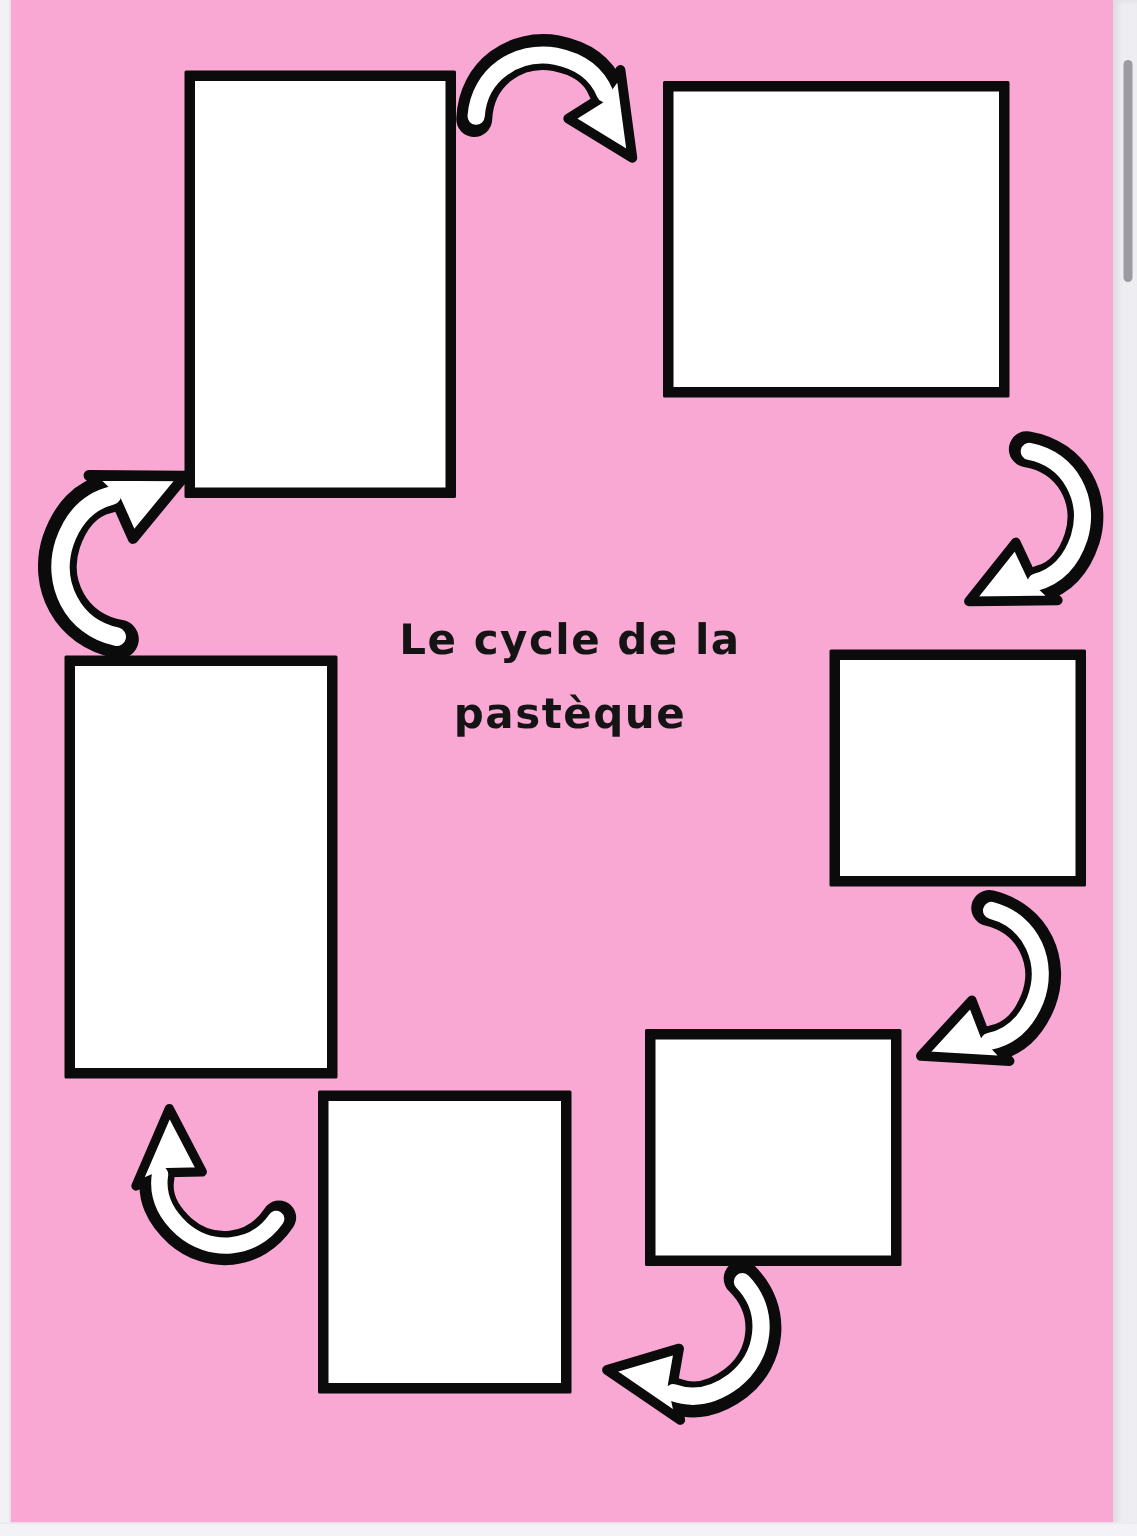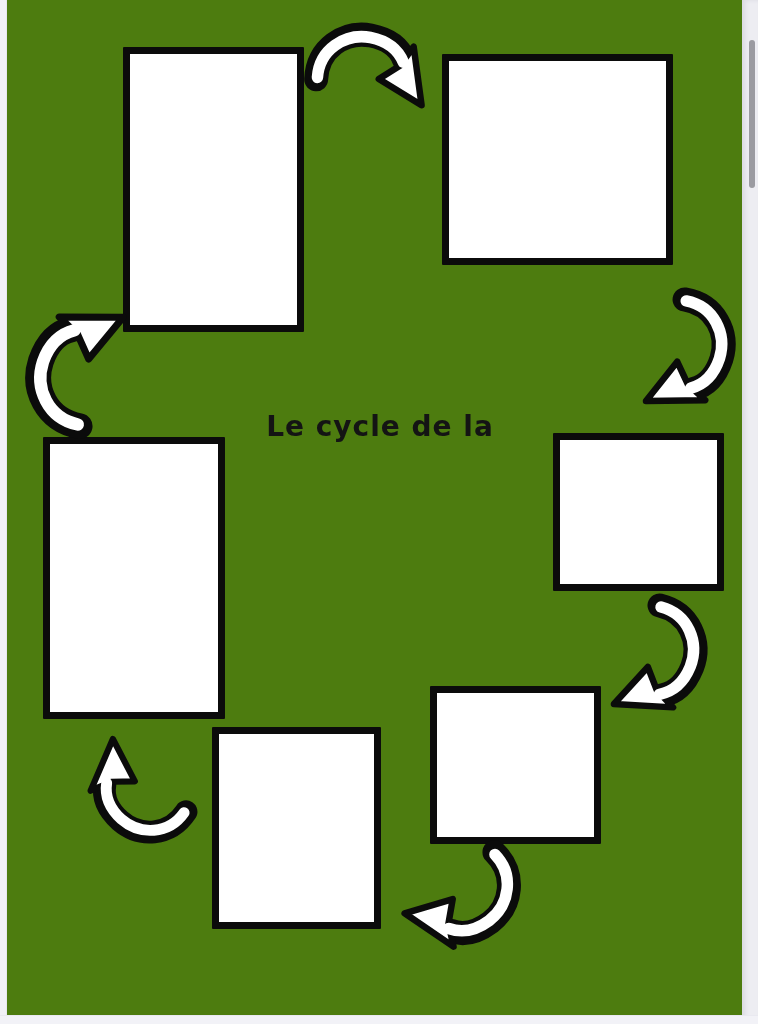--- a/index.html
+++ b/index.html
@@ -1,18 +1,18 @@
 <!DOCTYPE html>
 <html><head>
 <meta charset="utf-8">
 <style>
   html,body{margin:0;padding:0;background:#ffffff;}
   .screen{
     position:relative;width:758px;height:1024px;overflow:hidden;
-    background:#4d7c0f;font-family:"DejaVu Sans","Liberation Sans",sans-serif;
+    background:#f9a8d4;font-family:"DejaVu Sans","Liberation Sans",sans-serif;
   }
   .edge-left{
     position:absolute;left:0;top:0;width:6px;height:1024px;
     background:#f1f1f6;border-right:1px solid #e7e7ee;
   }
   .edge-right{
     position:absolute;right:0;top:0;width:16px;height:1024px;
     background:#ededf2;box-shadow:inset 3px 0 4px rgba(60,60,80,.10);
   }
   .edge-bottom{
@@ -84,20 +84,21 @@
     </svg>
     <svg class="arrow a5" viewBox="0 0 150 150">
       <use href="#curved-arrow" transform="translate(75,75) rotate(219) scale(0.95) translate(-62,-44)"></use>
     </svg>
     <svg class="arrow a6" viewBox="0 0 150 150">
       <use href="#curved-arrow" transform="translate(75,75) rotate(-74) scale(1.08) translate(-62,-44)"></use>
     </svg>
 
     <div class="cycle-title">
       <div>Le cycle de la</div>
+      <div>pastèque</div>
     </div>
   </div>
 
   <div class="edge-left"></div>
   <div class="edge-right"></div>
   <div class="edge-bottom"></div>
   <div class="scrollbar"></div>
 </div>
 
 </body></html>

